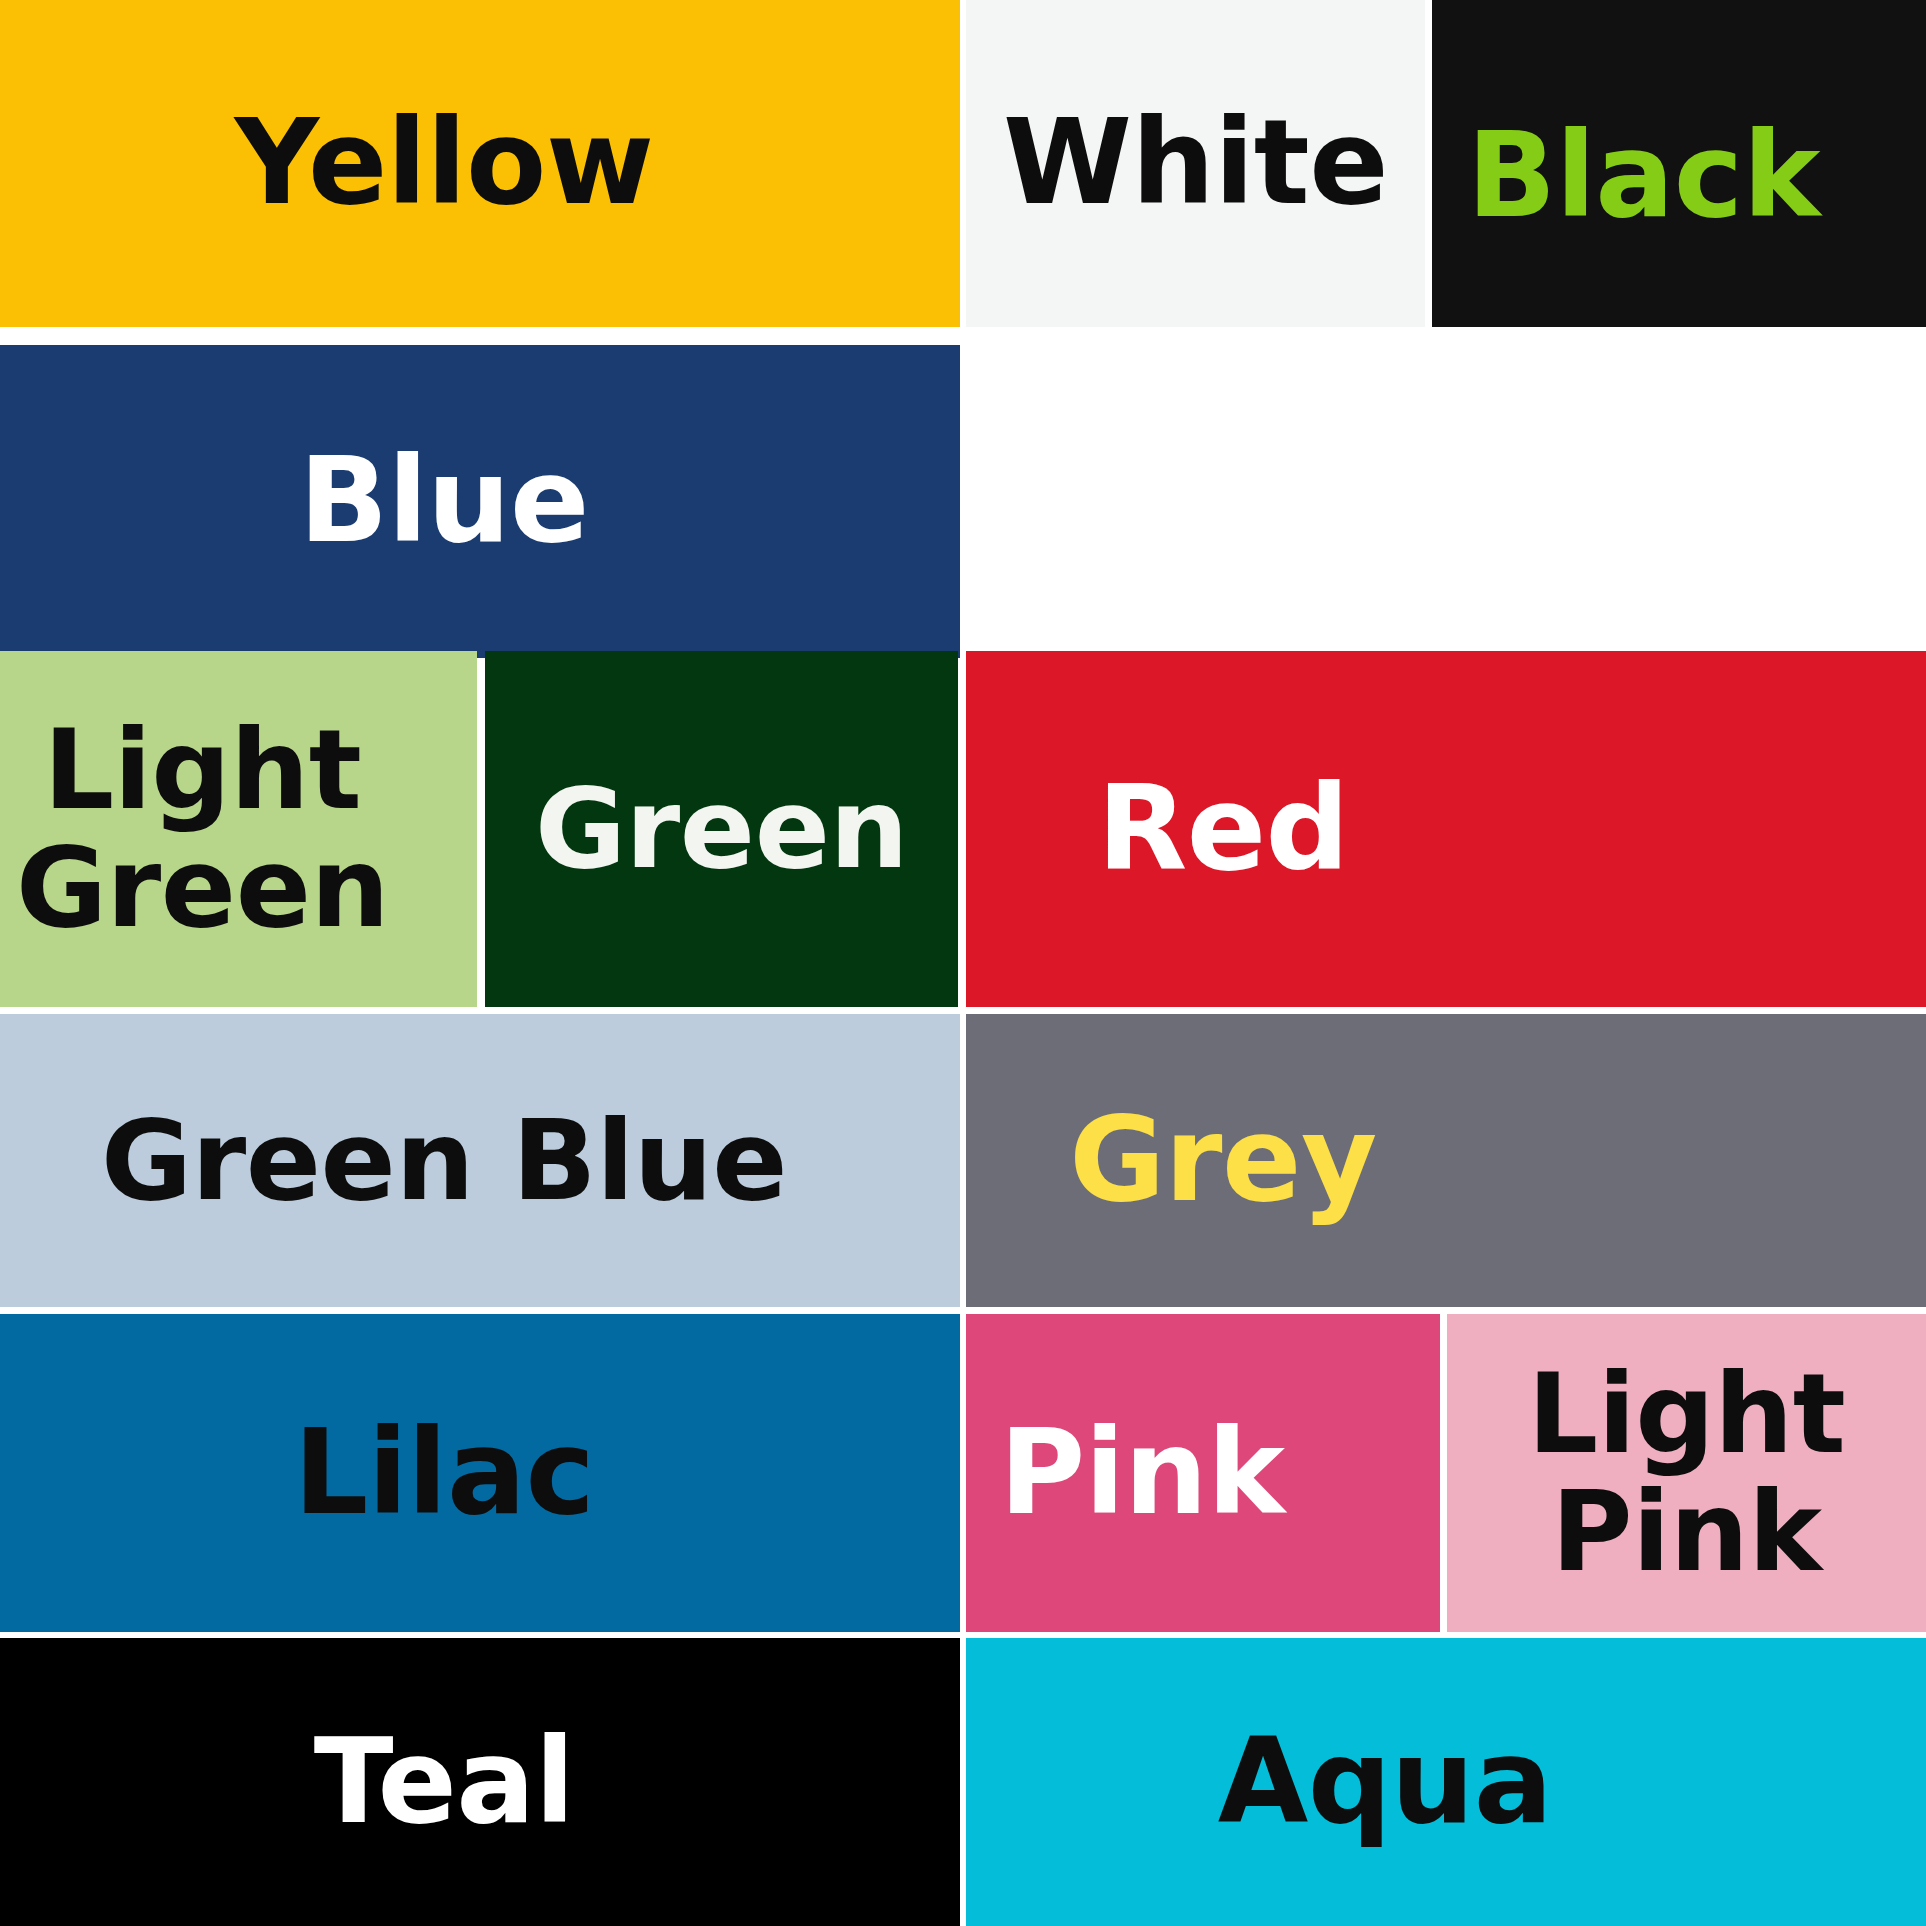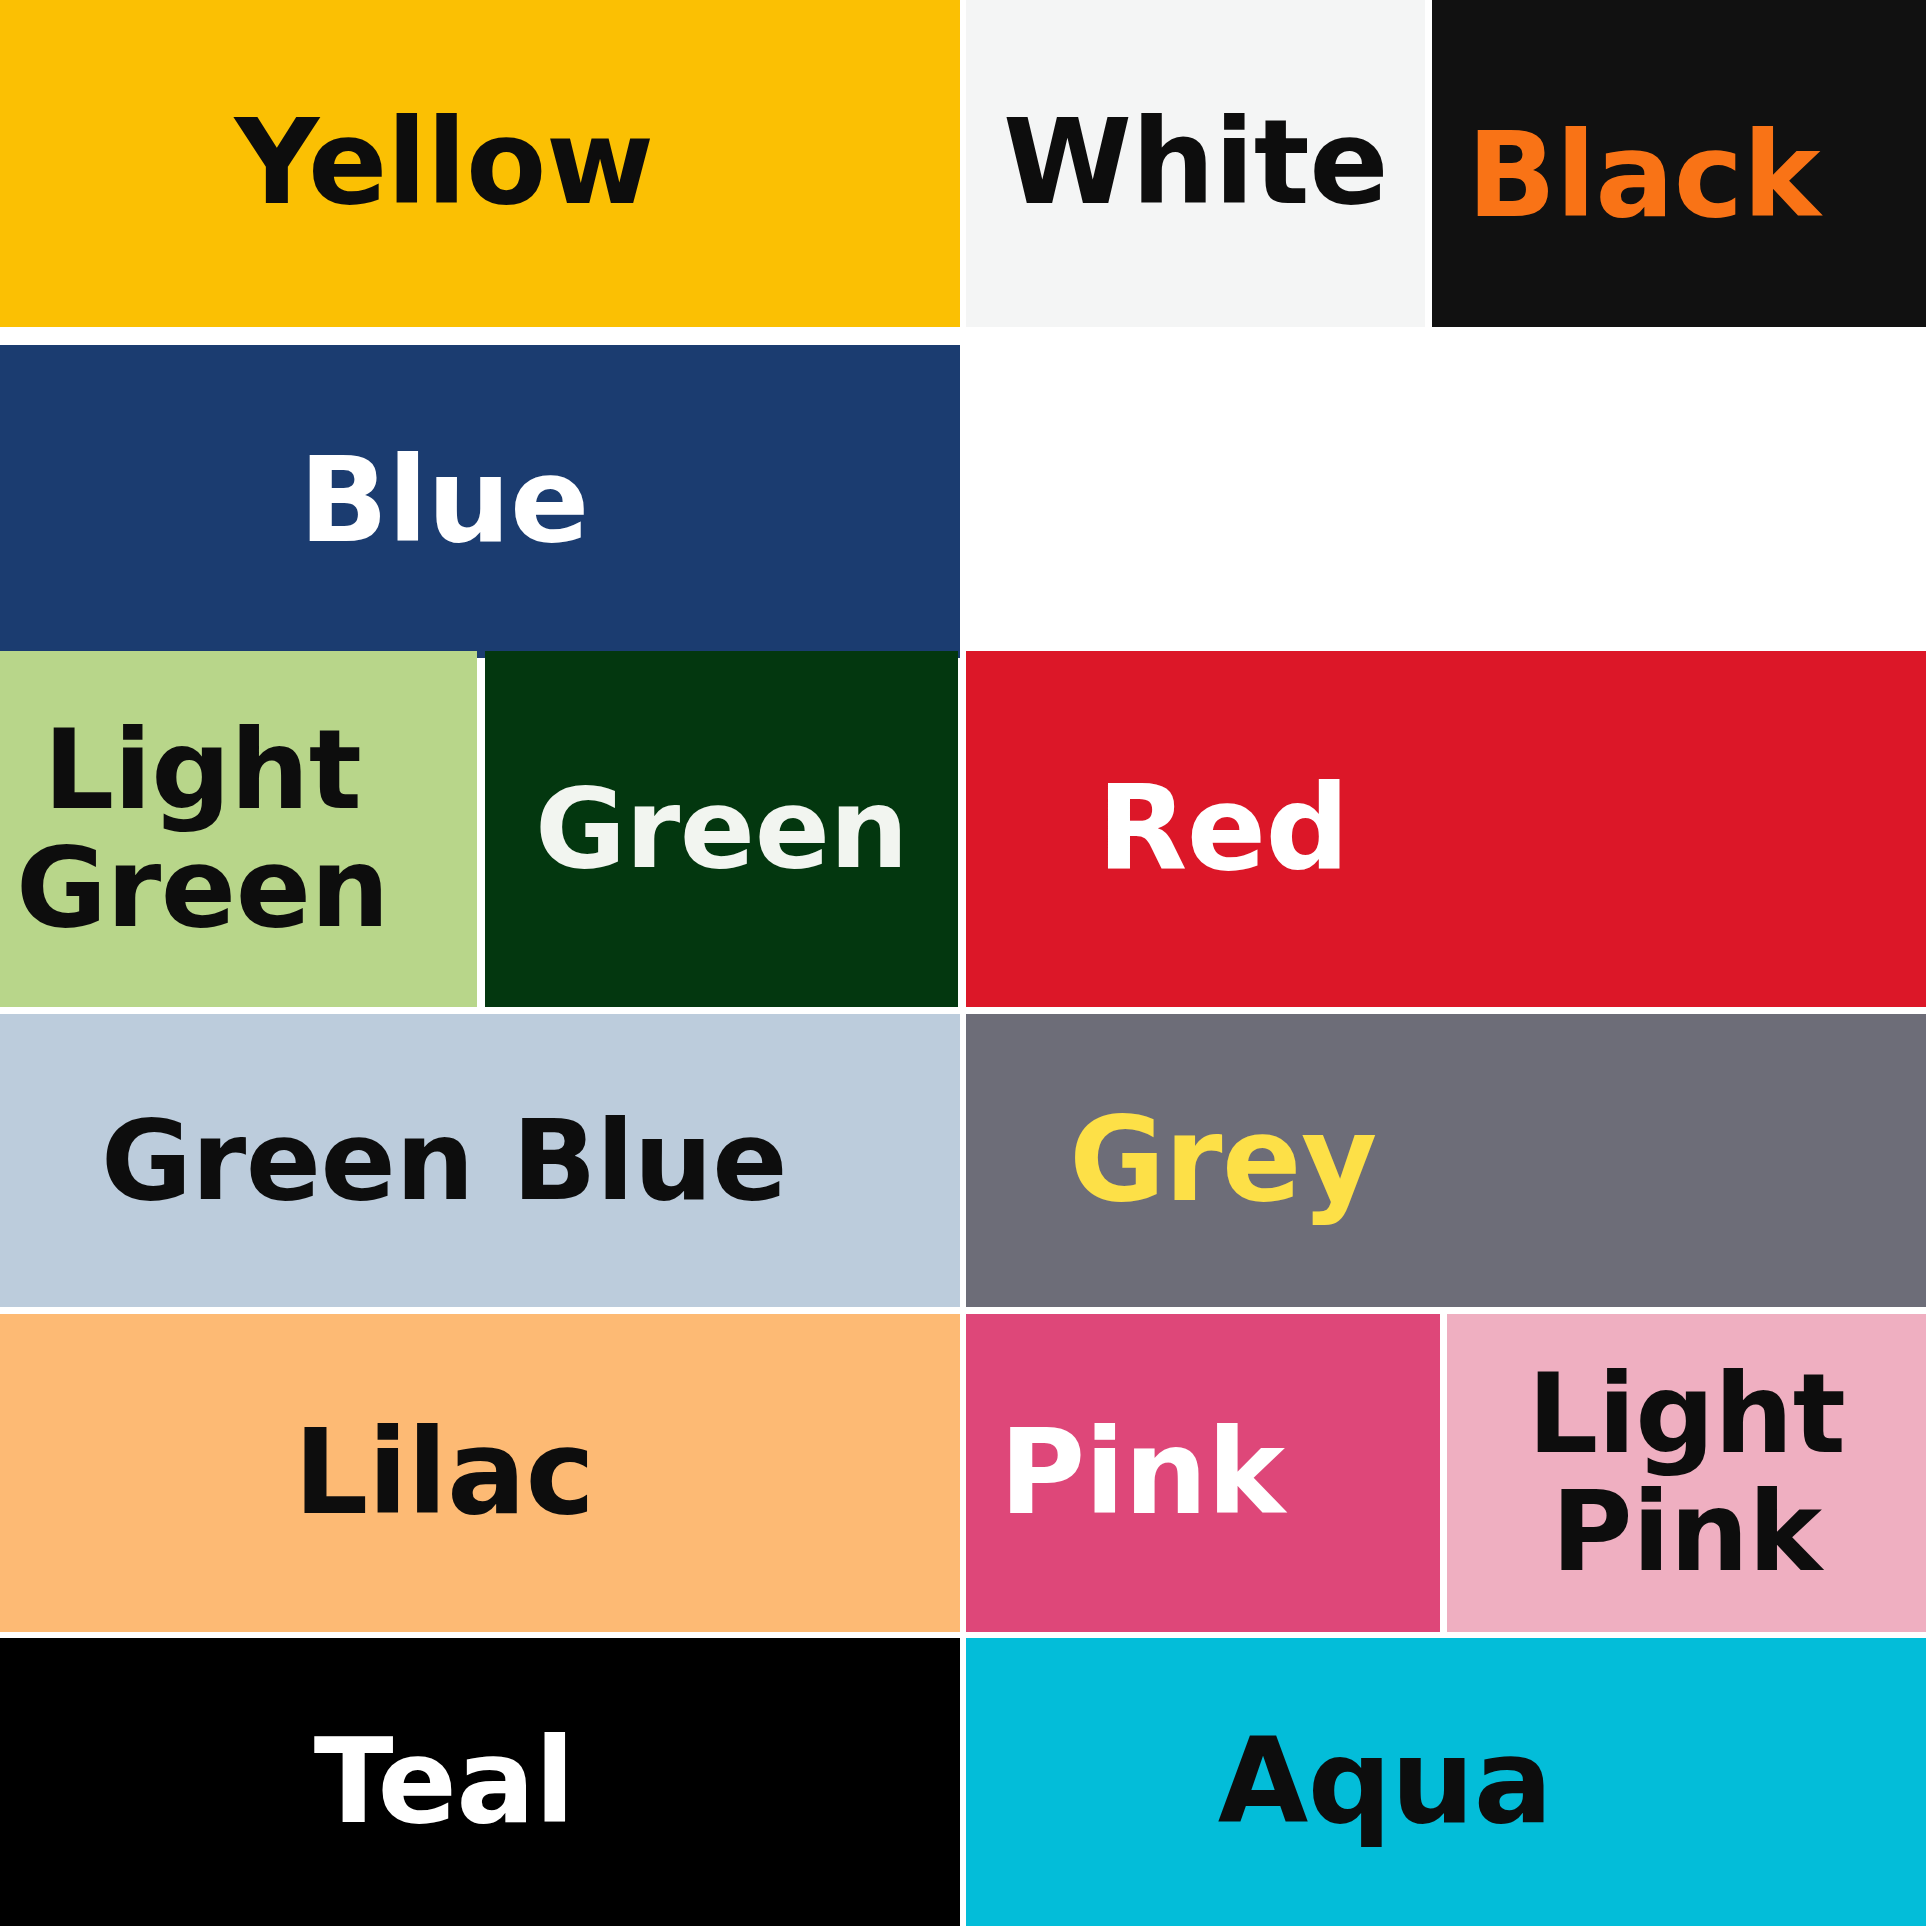--- a/index.html
+++ b/index.html
@@ -80,21 +80,21 @@
 
   <div class="swatch cell-yellow" style="background-color: rgb(251, 192, 3);">
     <span class="swatch-label label-xl nudge-left-sm" style="color: rgb(13, 13, 13);">Yellow</span>
   </div>
 
   <div class="swatch cell-white" style="background-color: rgb(244, 245, 245);">
     <span class="swatch-label label-xl" style="color: rgb(13, 13, 13);">White</span>
   </div>
 
   <div class="swatch cell-black" style="background-color: rgb(17, 17, 17);">
-    <span class="swatch-label label-xl nudge-left-sm" style="color: #f97316; margin-top: 26px;">Black</span>
+    <span class="swatch-label label-xl nudge-left-sm" style="color: #84cc16; margin-top: 26px;">Black</span>
   </div>
 
   <div class="swatch cell-blue" style="background-color: rgb(27, 60, 112);">
     <span class="swatch-label label-xl nudge-left-sm" style="color: rgb(255, 255, 255);">Blue</span>
   </div>
 
 
   <div class="swatch cell-light-green" style="background-color: rgb(184, 214, 138);">
     <span class="swatch-label label-lg nudge-left-sm" style="color: rgb(13, 13, 13);">Light
 Green</span>
@@ -109,21 +109,21 @@
   </div>
 
   <div class="swatch cell-light-blue" style="background-color: rgb(188, 204, 220);">
     <span class="swatch-label label-lg nudge-left-sm" style="color: rgb(13, 13, 13);">Green Blue</span>
   </div>
 
   <div class="swatch cell-grey" style="background-color: rgb(109, 109, 120);">
     <span class="swatch-label label-xl nudge-left-xl" style="color: #fde047;">Grey</span>
   </div>
 
-  <div class="swatch cell-lilac" style="background-color: #fdba74;">
+  <div class="swatch cell-lilac" style="background-color: #0369a1;">
     <span class="swatch-label label-xl nudge-left-sm" style="color: rgb(13, 13, 13);">Lilac</span>
   </div>
 
   <div class="swatch cell-pink" style="background-color: rgb(222, 71, 121);">
     <span class="swatch-label label-xl nudge-left-md" style="color: rgb(255, 255, 255);">Pink</span>
   </div>
 
   <div class="swatch cell-light-pink" style="background-color: rgb(239, 175, 193);">
     <span class="swatch-label label-lg" style="color: rgb(13, 13, 13);">Light
 Pink</span>

